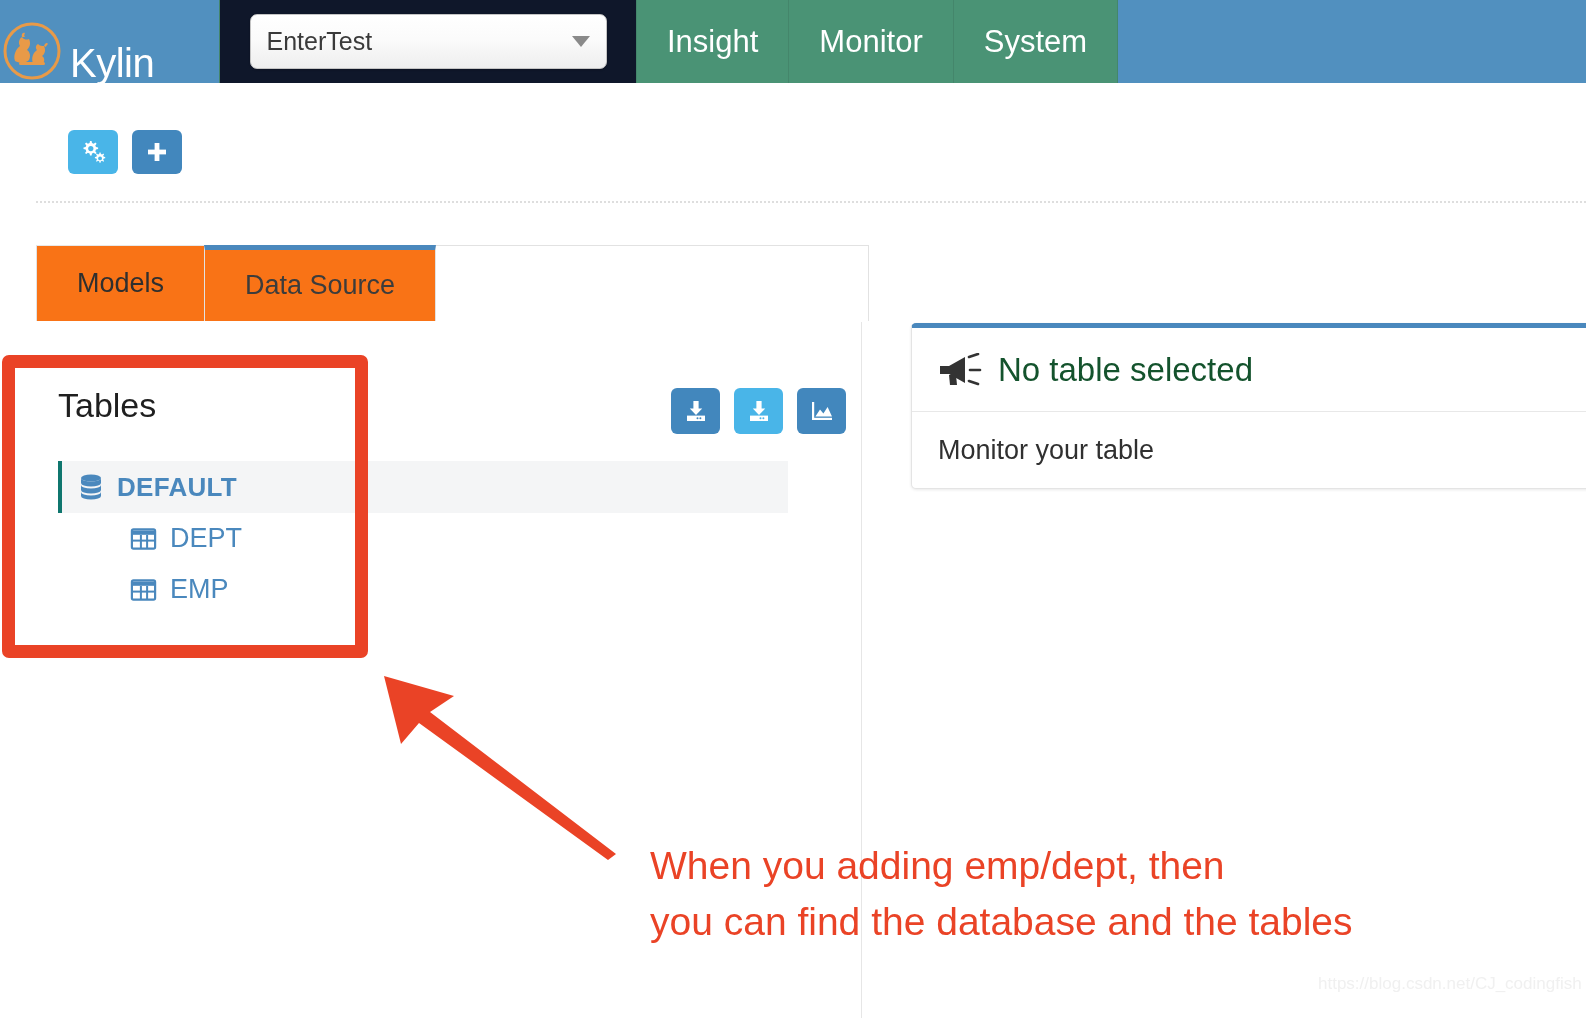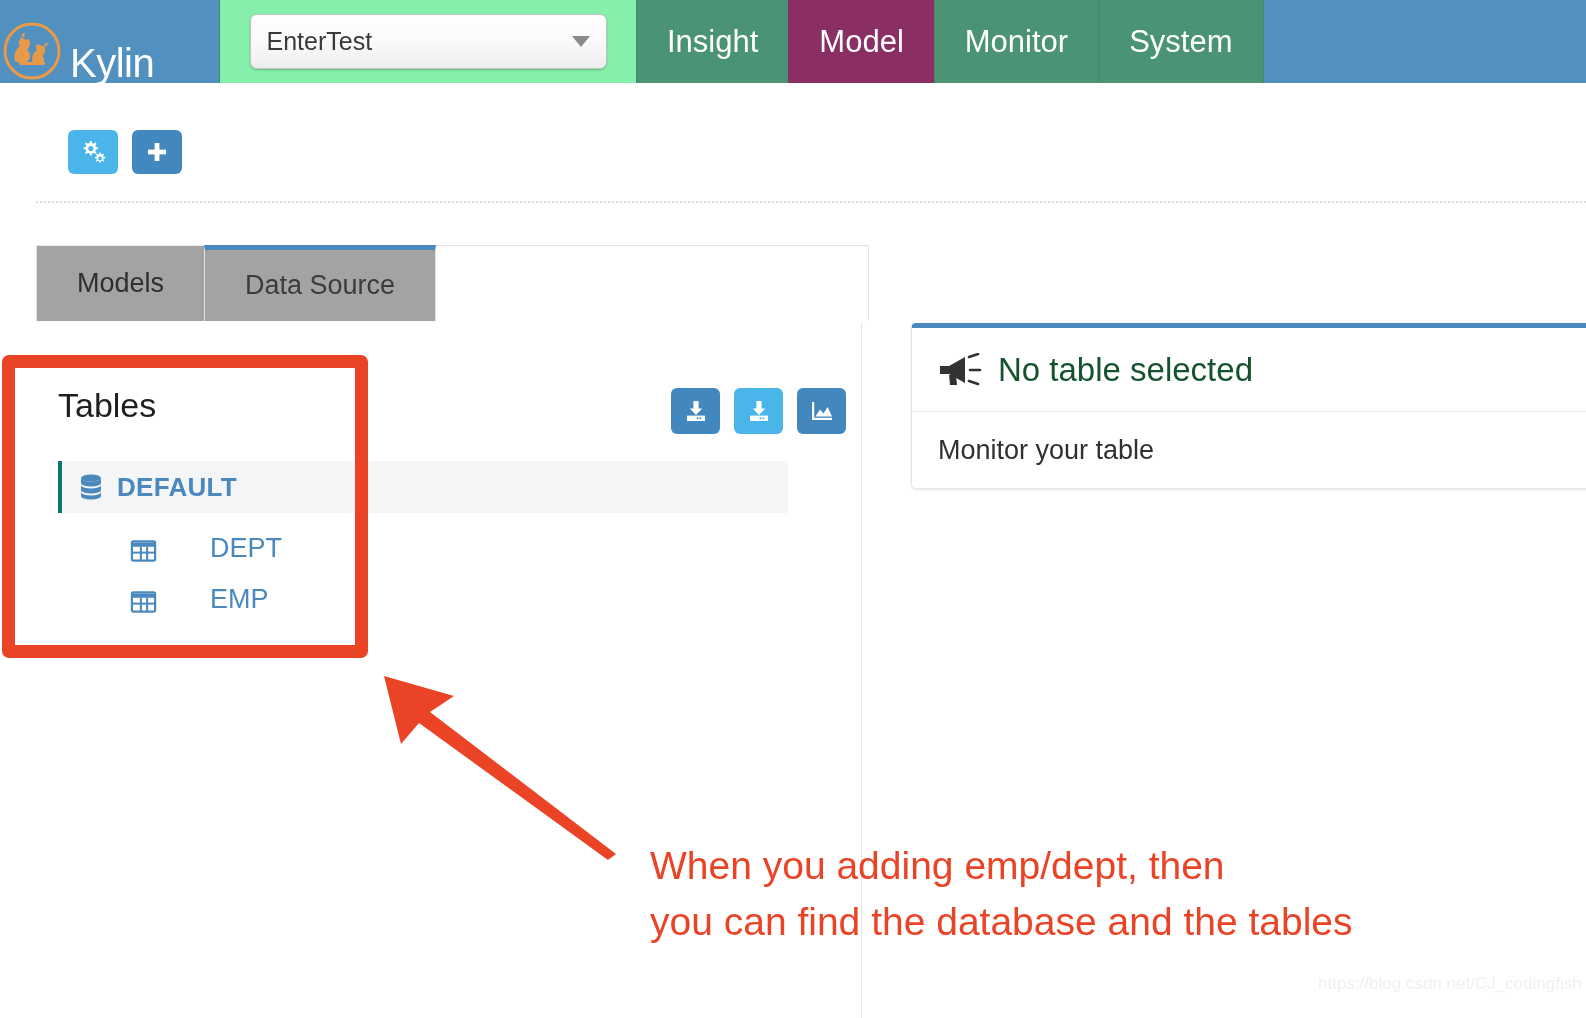--- a/index.html
+++ b/index.html
@@ -49,21 +49,21 @@
     font-weight: 400;
     letter-spacing: -0.5px;
     margin-left: 6px;
     line-height: 1;
     white-space: nowrap;
   }
 
   .project-zone {
     width: 417px;
     flex: 0 0 auto;
-    background: #86efac;
+    background: #0f172a;
     display: flex;
     align-items: center;
     justify-content: center;
     border-left: 1px solid #44866b;
   }
 
   .project-select {
     width: 357px;
     height: 55px;
     background: linear-gradient(to bottom, #ffffff 0%, #fbfbfb 45%, #eeeeee 100%);
@@ -156,21 +156,21 @@
   }
 
   .tab {
     height: 76px;
     padding: 16px 40px;
     display: flex;
     align-items: center;
     justify-content: center;
     font-size: 27px;
     color: #2f2f2f;
-    background: #a3a3a3;
+    background: #f97316;
     border: 1px solid #e2e2e2;
     border-bottom: none;
     cursor: pointer;
     position: relative;
     white-space: nowrap;
   }
   .tab.inactive { border-top-color: #e8e8e8; }
   .tab.active {
     border-top: 5px solid #4a88bd;
     color: #3c3c3c;
@@ -242,24 +242,23 @@
     font-size: 26px;
     font-weight: bold;
     color: #4a88bd;
     margin-left: 13px;
     letter-spacing: 0.3px;
   }
 
   .tree-table-row {
     height: 51px;
     display: flex;
-    align-items: flex-end;
+    align-items: center;
     padding-left: 72px;
     cursor: pointer;
-    gap: 40px;
   }
 
   .tbl-icon { width: 27px; height: 26px; flex: 0 0 auto; display: block; }
 
   .tbl-label {
     font-size: 27px;
     color: #4a88bd;
     margin-left: 13px;
   }
 
@@ -360,21 +359,20 @@
 
   <div class="project-zone">
     <div class="project-select">
       <span class="project-select-label">EnterTest</span>
       <span class="caret-down"></span>
     </div>
   </div>
 
   <div class="navmenu">
     <div class="navitem">Insight</div>
-    <div class="navitem active">Model</div>
     <div class="navitem">Monitor</div>
     <div class="navitem">System</div>
   </div>
 
   <div class="nav-filler"></div>
 </div>
 
 <div class="toolbar">
   <div class="tool-btn light">
     <svg width="28" height="26" viewBox="0 0 28 26">

